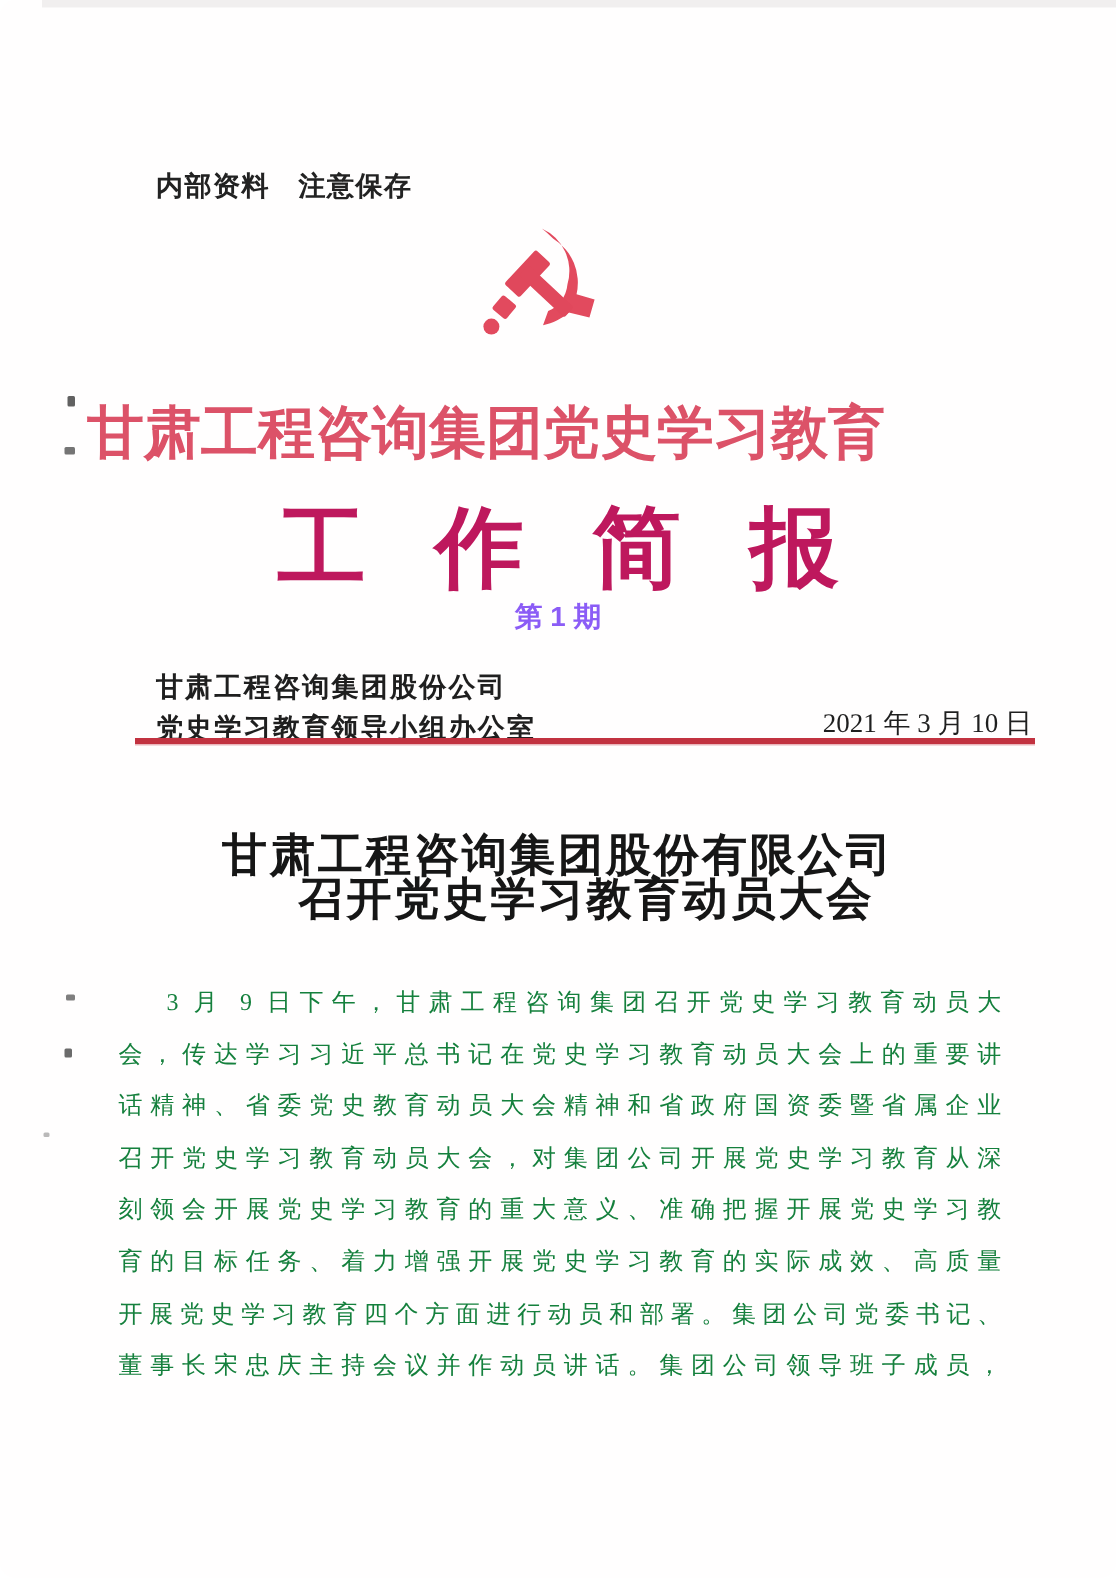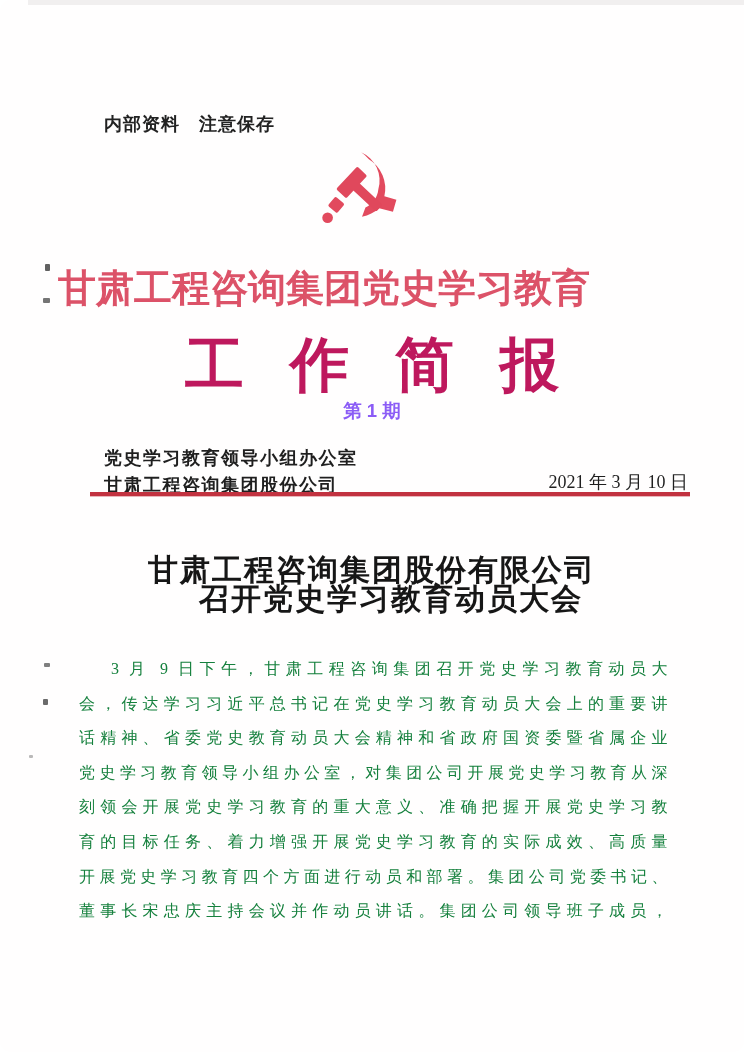--- a/index.html
+++ b/index.html
@@ -166,37 +166,37 @@
     </svg>
   </div>
 
   <div class="masthead-title">甘肃工程咨询集团党史学习教育</div>
 
   <div class="bulletin-script">工作简报</div>
 
   <div class="issue-no">第 1 期</div>
 
   <div class="issuer-block">
+    <div>甘肃工程咨询集团股份公司</div>
     <div>党史学习教育领导小组办公室</div>
-    <div>甘肃工程咨询集团股份公司</div>
   </div>
 
   <div class="date-line">2021 年 3 月 10 日</div>
 
   <div class="red-rule"></div>
 
   <div class="article-title line1">甘肃工程咨询集团股份有限公司</div>
 
   <div class="article-title line2">召开党史学习教育动员大会</div>
 
   <div class="article-body">
     <div class="body-line first">3 月 9 日下午，甘肃工程咨询集团召开党史学习教育动员大</div>
     <div class="body-line">会，传达学习习近平总书记在党史学习教育动员大会上的重要讲</div>
     <div class="body-line">话精神、省委党史教育动员大会精神和省政府国资委暨省属企业</div>
-    <div class="body-line">党史学习教育领导小组办公室，对集团公司开展党史学习教育从深</div>
+    <div class="body-line">召开党史学习教育动员大会，对集团公司开展党史学习教育从深</div>
     <div class="body-line">刻领会开展党史学习教育的重大意义、准确把握开展党史学习教</div>
     <div class="body-line">育的目标任务、着力增强开展党史学习教育的实际成效、高质量</div>
     <div class="body-line">开展党史学习教育四个方面进行动员和部署。集团公司党委书记、</div>
     <div class="body-line">董事长宋忠庆主持会议并作动员讲话。集团公司领导班子成员，</div>
   </div>
 
   <div class="speck s1"></div>
   <div class="speck s2"></div>
   <div class="speck s3"></div>
   <div class="speck s4"></div>

